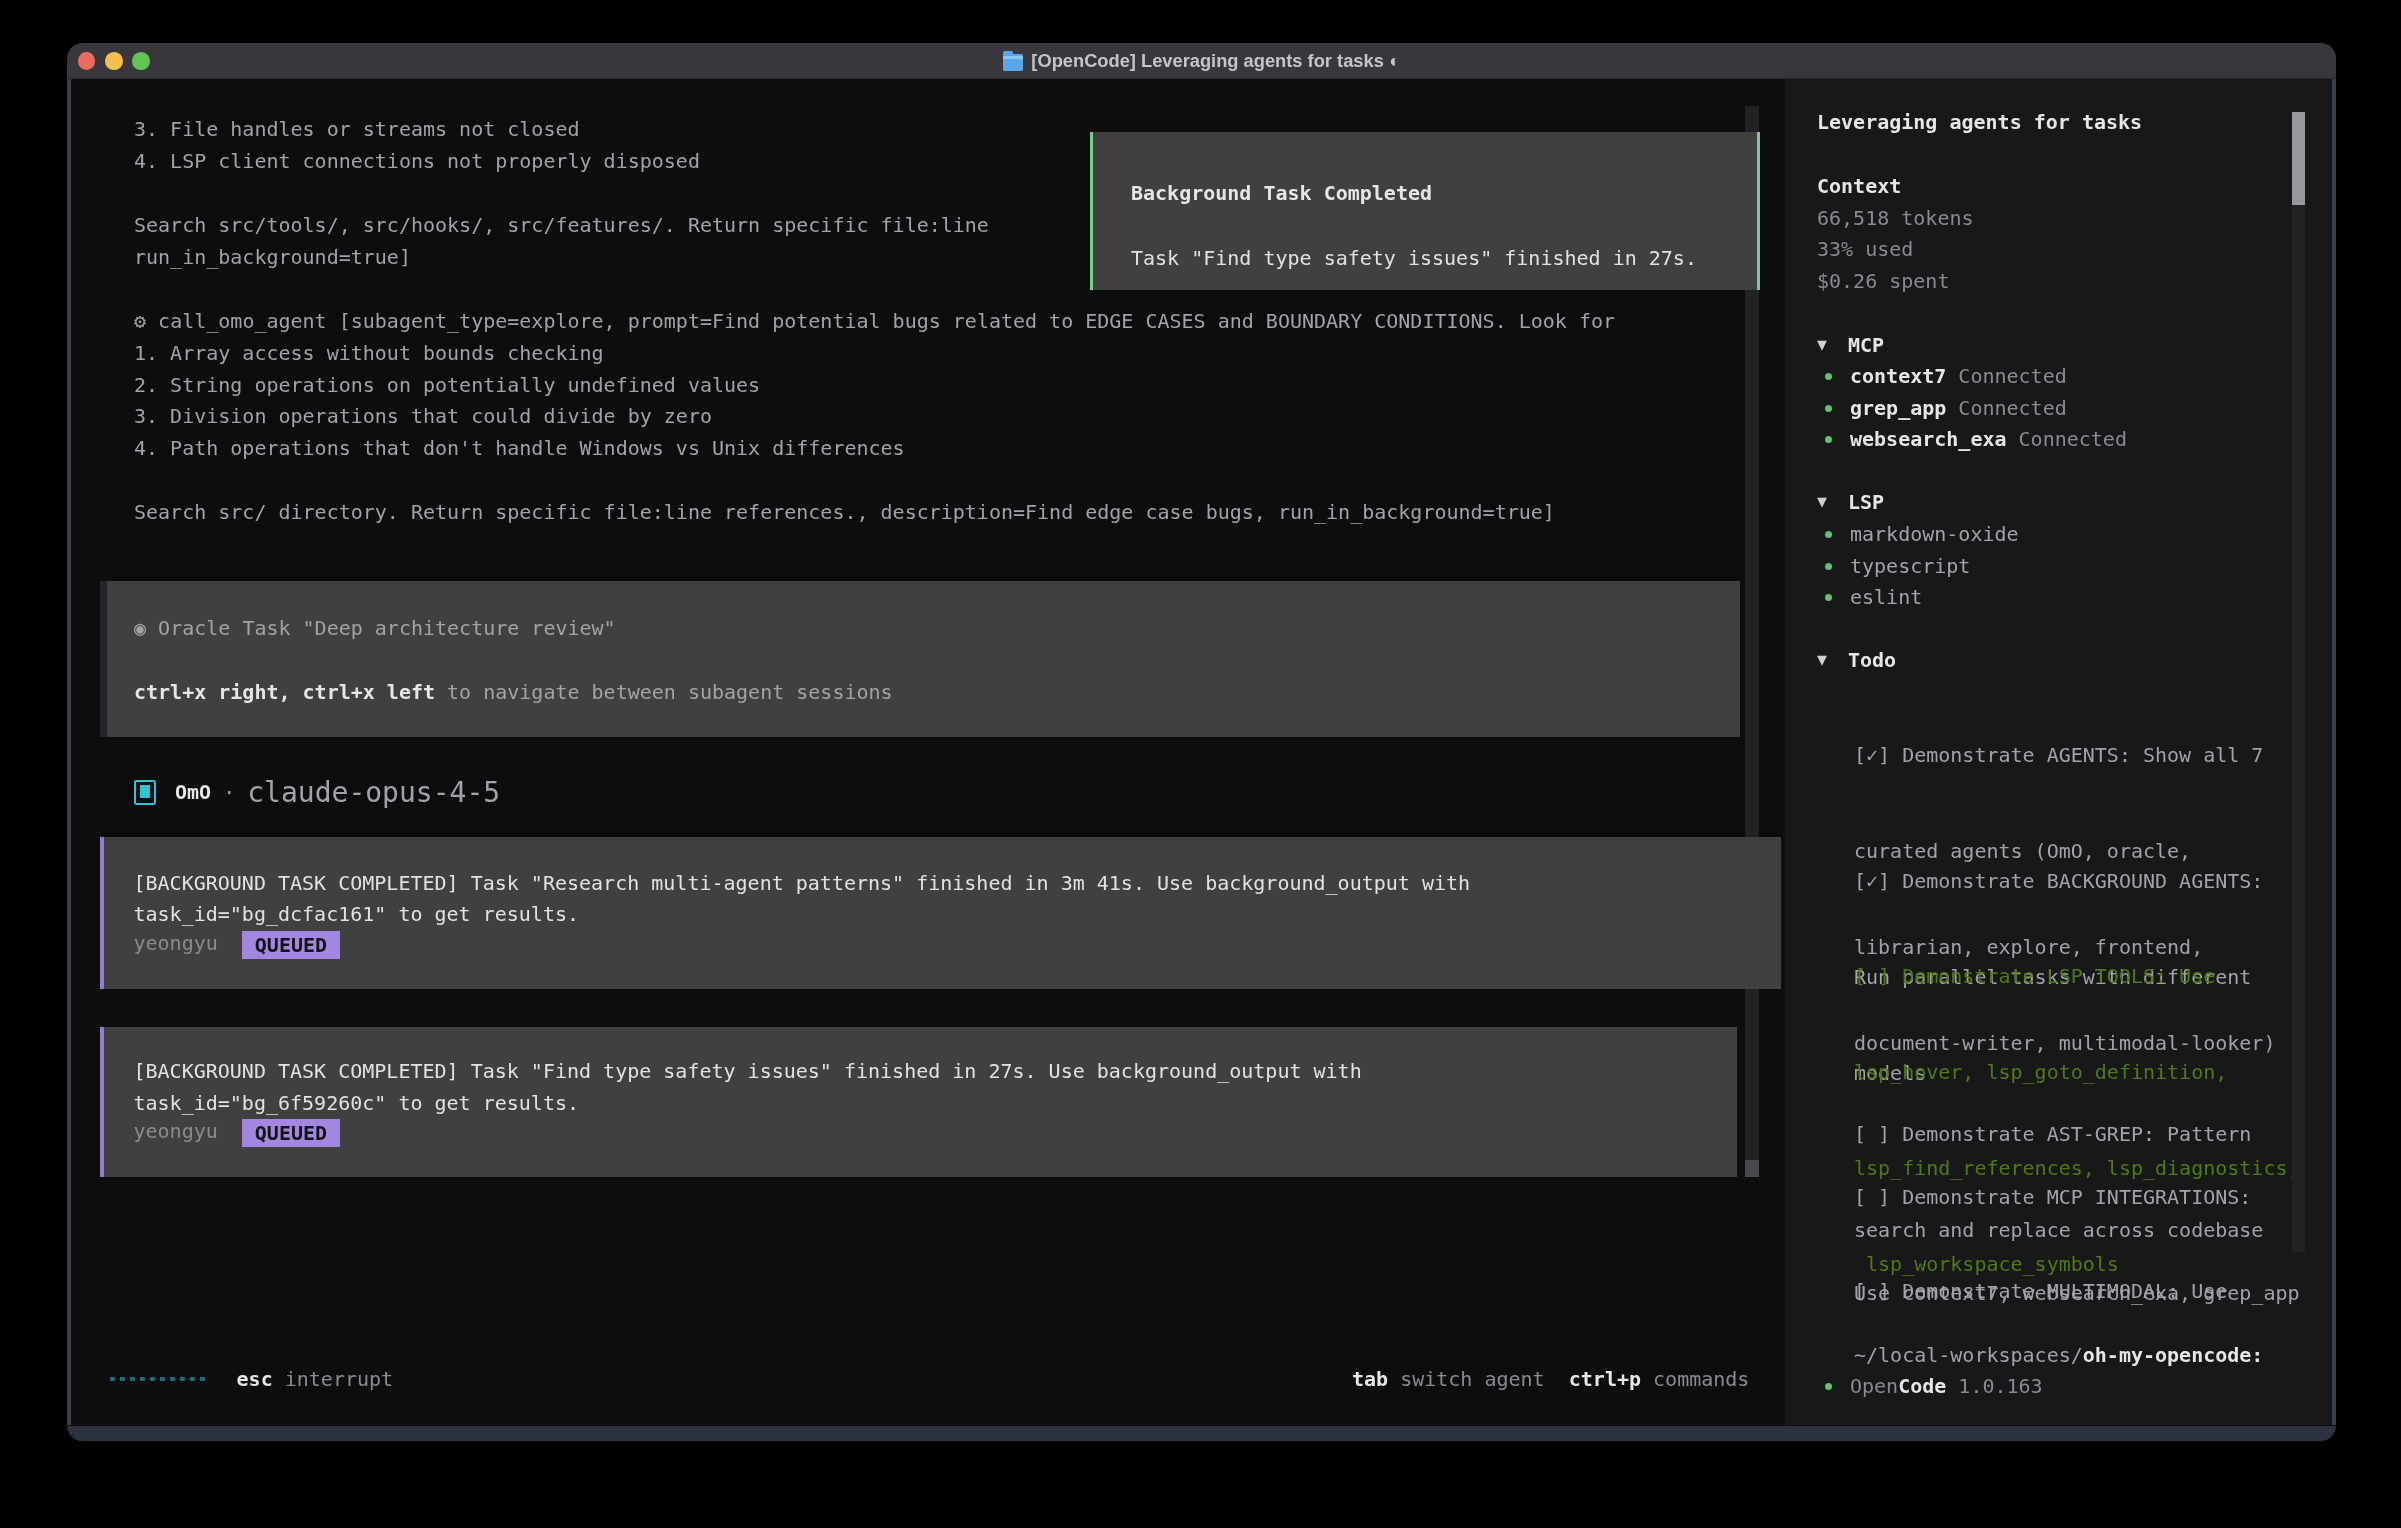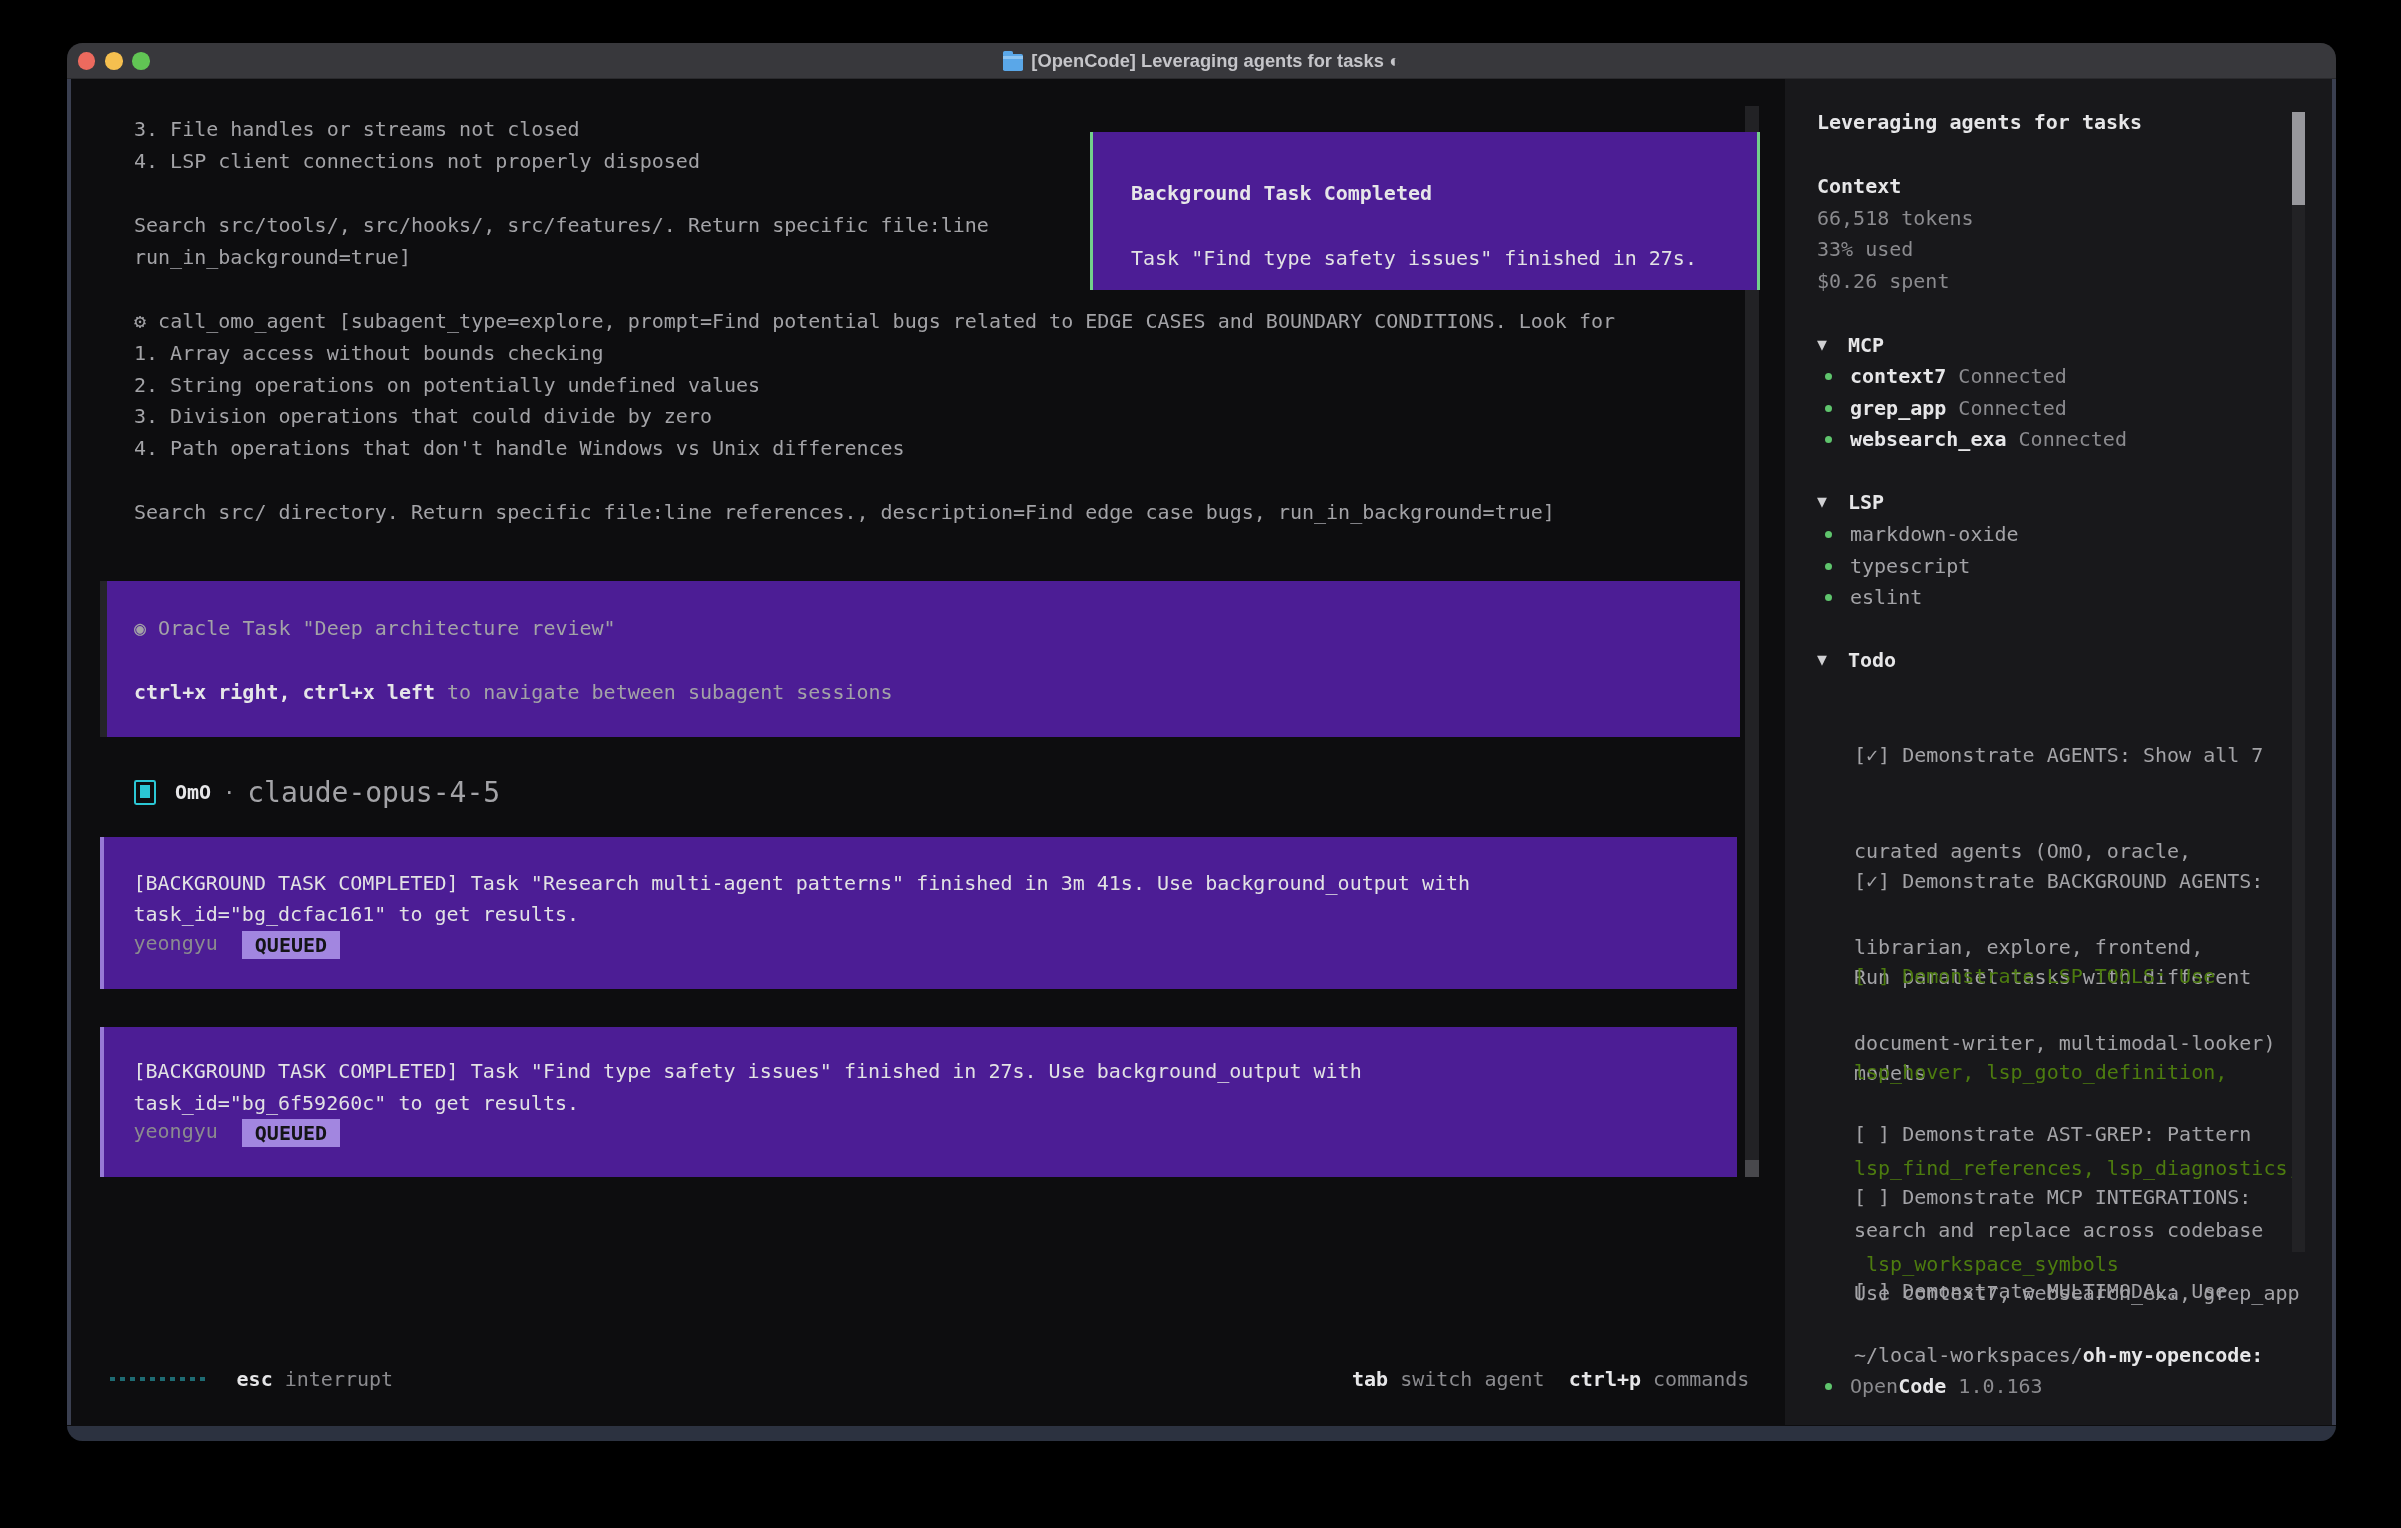--- a/index.html
+++ b/index.html
@@ -13,33 +13,33 @@
   #light-min{left:38px;background:#f5bf4f;}
   #light-zoom{left:65px;background:#61c554;}
   #titletext{display:flex;align-items:center;gap:8.3px;font-family:"Liberation Sans","DejaVu Sans",sans-serif;font-weight:bold;font-size:18.3px;color:#c5c5c9;}
   .folder{position:relative;width:20px;height:16.5px;background:#5aa7e8;border-radius:1.8px;margin-top:3.5px;}
   .folder::before{content:"";position:absolute;top:-3.5px;left:0;width:9.5px;height:4.7px;background:#5aa7e8;border-radius:1.8px 1.8px 0 0;}
   .folder::after{content:"";position:absolute;top:2.4px;left:0;width:20px;height:2.4px;background:#8cc4f2;}
   #bottombar{position:absolute;left:0;bottom:0;width:2269px;height:15.4px;background:#2c3240;z-index:40;}
   
   .tline{position:absolute;left:67px;font-size:20px;line-height:32px;height:32px;white-space:pre;}
   .g{color:#a3a3a7;} .w{color:#e2e2e4;} .wb{color:#e6e6e8;font-weight:bold;} .d{color:#8b8b8f;} .cyan{color:#2bc7d5;} .green{color:#4d7c0f;}
-  .panel{position:absolute;background:#4c1d95;}
+  .panel{position:absolute;background:#404040;}
   .ptxt{position:absolute;font-size:20px;line-height:32px;height:32px;white-space:pre;}
   
   #toast{left:1023px;top:89px;width:664px;height:158px;border-left:3px solid #73cf8b;border-right:3px solid #73cf8b;z-index:20;}
   
   #oracle{left:33px;top:538px;width:1633px;height:156px;border-left:7px solid #242428;}
   
   #agentrow{position:absolute;left:67px;top:733px;height:32px;display:flex;align-items:center;}
   .agent-icon{position:relative;width:22px;height:25px;border:2.4px solid #2bc7d5;border-radius:2.4px;box-sizing:border-box;margin-right:19px;}
   .agent-icon span{position:absolute;left:3.5px;top:3px;width:10px;height:13px;background:#2bc7d5;}
   
   .msg{border-left:4.7px solid #9779d6;}
-  #msg1{left:33px;top:794px;width:1633px;height:152px;}
+  #msg1{left:33px;top:794px;width:1633px;height:152px;padding-left:44px;}
   #msg2{left:33px;top:984px;width:1633px;height:150px;}
   .msg .ptxt{left:29.5px;}
   .badge{display:inline-block;background:#a286e0;color:#141417;font-weight:bold;padding:0 13px;margin-left:24px;height:28px;line-height:28px;vertical-align:middle;}
   
   #input{left:33px;top:1165px;width:1659px;height:139px;background:#202024;border-left:4.7px solid #2bc7d5;box-sizing:border-box;}
   #cursor{position:absolute;left:29.5px;top:31px;width:11.8px;height:32px;background:#e8e8ea;}
   #modelrow{position:absolute;left:29.5px;top:93px;height:32px;font-size:20px;line-height:32px;white-space:pre;}
   
   #status-left{position:absolute;left:43px;top:1320px;height:32px;display:flex;align-items:center;font-size:20px;line-height:32px;white-space:pre;}
   #dots{display:flex;gap:5.3px;margin-right:32px;}

